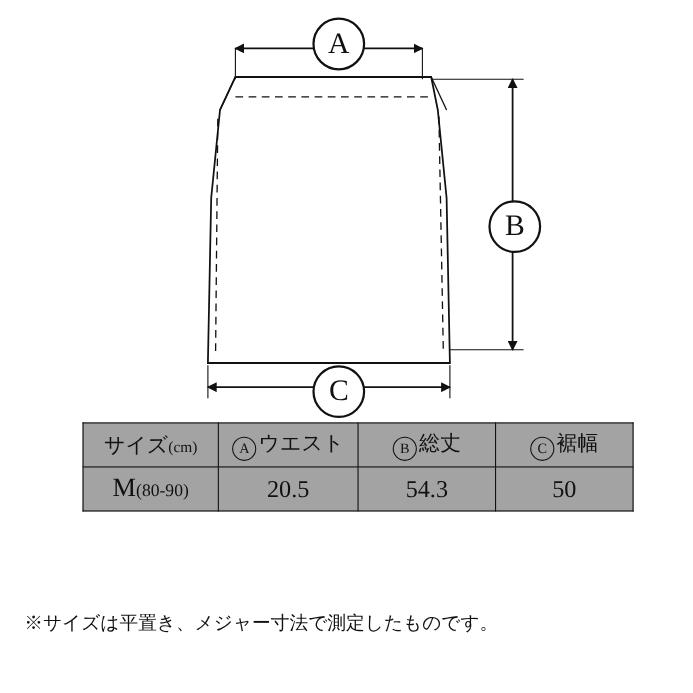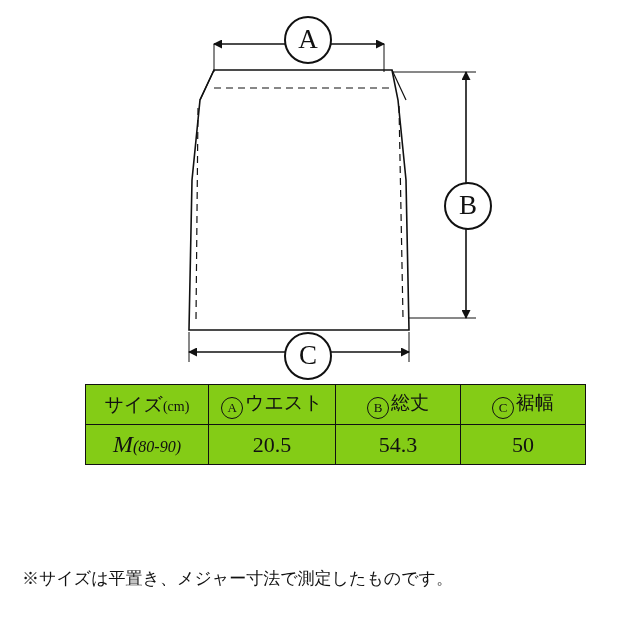--- a/index.html
+++ b/index.html
@@ -41,24 +41,24 @@
     text-align: center;
     font-family: "Liberation Serif", serif;
   }
   #label-a { left: 284px; top: 16px; }
   #label-b { left: 444px; top: 182px; }
   #label-c { left: 284px; top: 332px; }
 
   
   #size-table {
     position: absolute;
-    left: 85px;
+    left: 75px;
     top: 384px;
     border-collapse: collapse;
-    background: #84cc16;
+    background: #a3a3a3;
   }
   #size-table td, #size-table th {
     border: 1px solid #111;
     text-align: center;
     font-weight: normal;
     font-family: "Liberation Serif", serif;
     padding: 0;
   }
   #size-table tr { height: 40px; }
   .col-0 { width: 122px; }
@@ -73,29 +73,29 @@
     width: 20px;
     height: 20px;
     line-height: 19px;
     border: 1px solid #111;
     border-radius: 50%;
     font-size: 13px;
     text-align: center;
     vertical-align: -3px;
     margin-right: 2px;
   }
-  .sizecell { font-size: 24px; font-style: italic; }
+  .sizecell { font-size: 24px; }
   .sizecell .small { font-size: 16px; }
   .val { font-size: 22px; }
 
   
   #notes {
     position: absolute;
     left: 22px;
-    top: 565px;
+    top: 553px;
     width: 600px;
     font-family: "Liberation Sans", sans-serif;
     font-size: 17px;
     line-height: 28px;
     color: #111;
   }
   #note-2 { padding-left: 22px; }
 </style>
 </head>
 <body>

